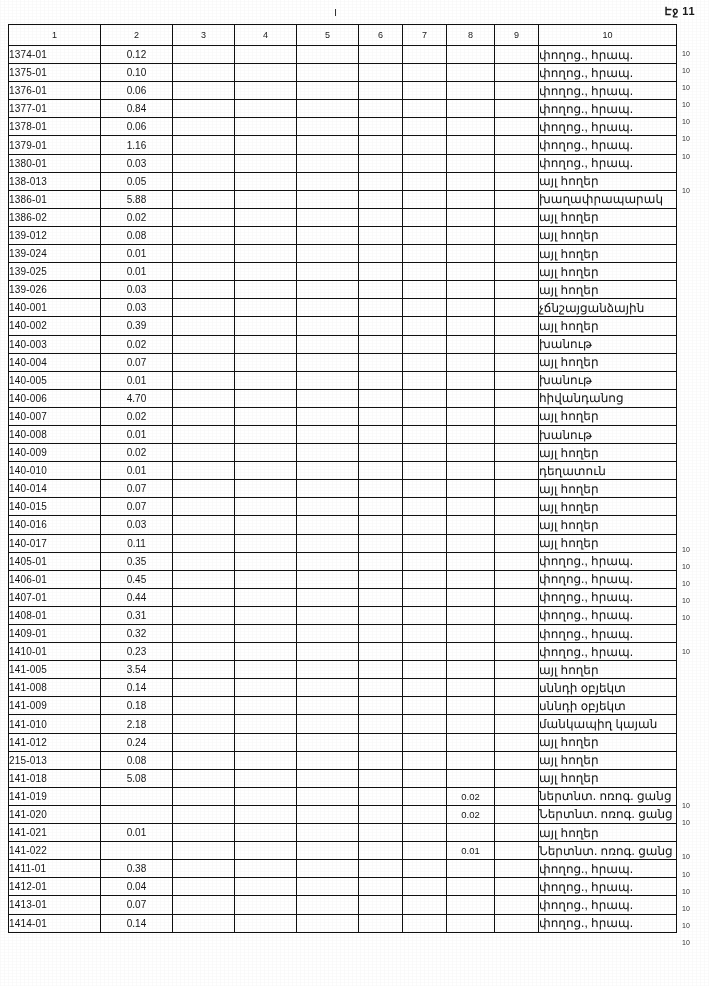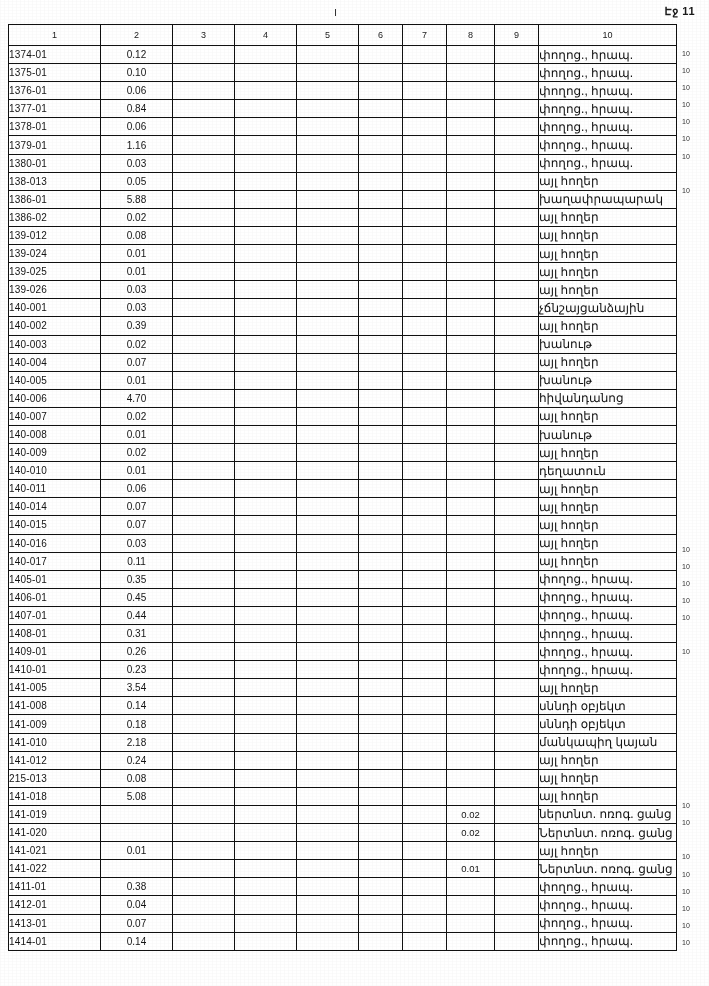--- a/index.html
+++ b/index.html
@@ -438,32 +438,20 @@
           <td class="col-val"></td>
           <td class="col-val"></td>
           <td class="col-val"></td>
           <td class="col-val"></td>
           <td class="col-val"></td>
           <td class="col-val8"></td>
           <td class="col-val"></td>
           <td class="col-note">դեղատուն</td>
         </tr>
         <tr>
-          <td class="col-code">140-011</td>
-          <td class="col-val">0.06</td>
-          <td class="col-val"></td>
-          <td class="col-val"></td>
-          <td class="col-val"></td>
-          <td class="col-val"></td>
-          <td class="col-val"></td>
-          <td class="col-val8"></td>
-          <td class="col-val"></td>
-          <td class="col-note">այլ հողեր</td>
-        </tr>
-        <tr>
           <td class="col-code">140-014</td>
           <td class="col-val">0.07</td>
           <td class="col-val"></td>
           <td class="col-val"></td>
           <td class="col-val"></td>
           <td class="col-val"></td>
           <td class="col-val"></td>
           <td class="col-val8"></td>
           <td class="col-val"></td>
           <td class="col-note">այլ հողեր</td>
@@ -547,21 +535,21 @@
           <td class="col-val"></td>
           <td class="col-val"></td>
           <td class="col-val"></td>
           <td class="col-val"></td>
           <td class="col-val8"></td>
           <td class="col-val"></td>
           <td class="col-note">փողոց., հրապ.</td>
         </tr>
         <tr>
           <td class="col-code">1409-01</td>
-          <td class="col-val">0.26</td>
+          <td class="col-val">0.32</td>
           <td class="col-val"></td>
           <td class="col-val"></td>
           <td class="col-val"></td>
           <td class="col-val"></td>
           <td class="col-val"></td>
           <td class="col-val8"></td>
           <td class="col-val"></td>
           <td class="col-note">փողոց., հրապ.</td>
         </tr>
         <tr>

